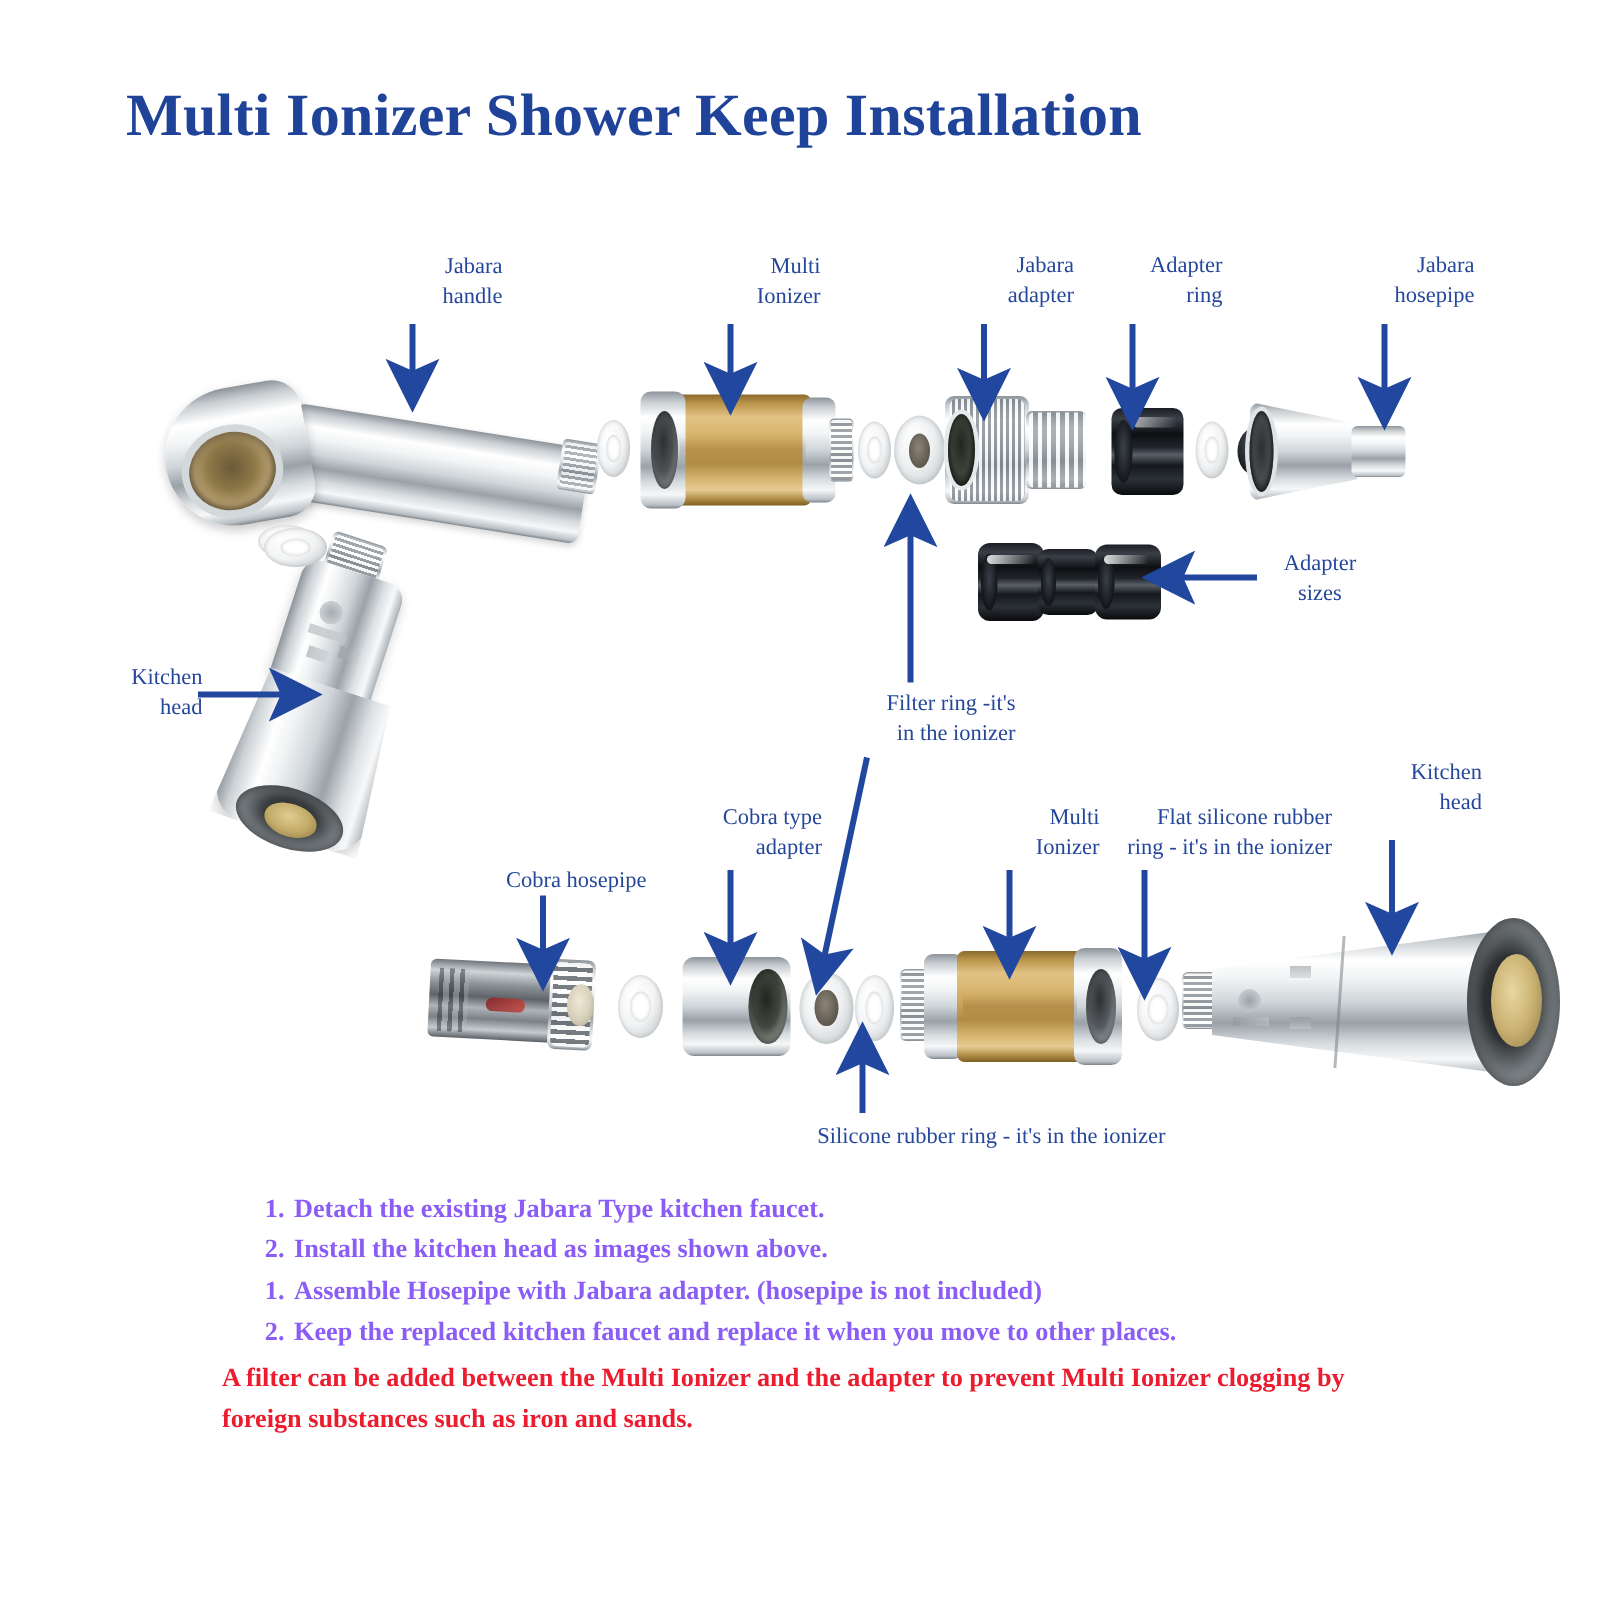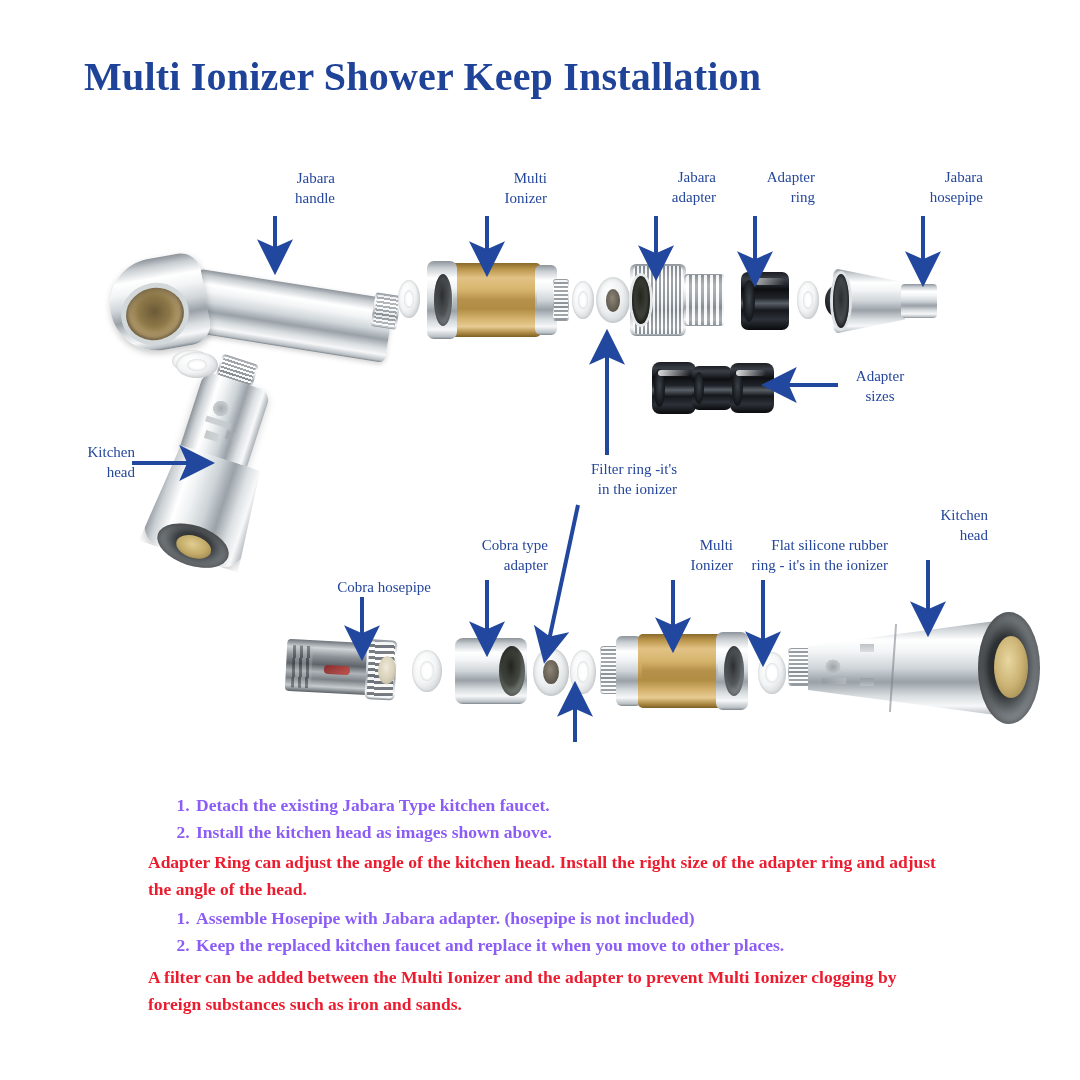--- a/index.html
+++ b/index.html
@@ -356,27 +356,27 @@
 
   <div class="label" style="left:613px;top:535px;width:120px;">Multi
 Ionizer</div>
 
   <div class="label" style="left:676px;top:535px;width:212px;">Flat silicone rubber
 ring - it's in the ionizer</div>
 
   <div class="label" style="left:868px;top:505px;width:120px;">Kitchen
 head</div>
 
+  <div class="label" style="left:487px;top:748px;width:290px;">Silicone rubber ring - it's in the ionizer</div>
 
   <div id="instructions">
     <ol class="steps">
       <li>Detach the existing Jabara Type kitchen faucet.</li>
       <li>Install the kitchen head as images shown above.</li>
     </ol>
-    <p class="note">Adapter Ring can adjust the angle of the kitchen head. Install the right size of the adapter ring and adjust the angle of the head.</p>
     <ol class="steps">
       <li>Assemble Hosepipe with Jabara adapter. (hosepipe is not included)</li>
       <li>Keep the replaced kitchen faucet and replace it when you move to other places.</li>
     </ol>
     <p class="note tight">A filter can be added between the Multi Ionizer and the adapter to prevent Multi Ionizer clogging by foreign substances such as iron and sands.</p>
   </div>
 
 </div>
 
 </body></html>

